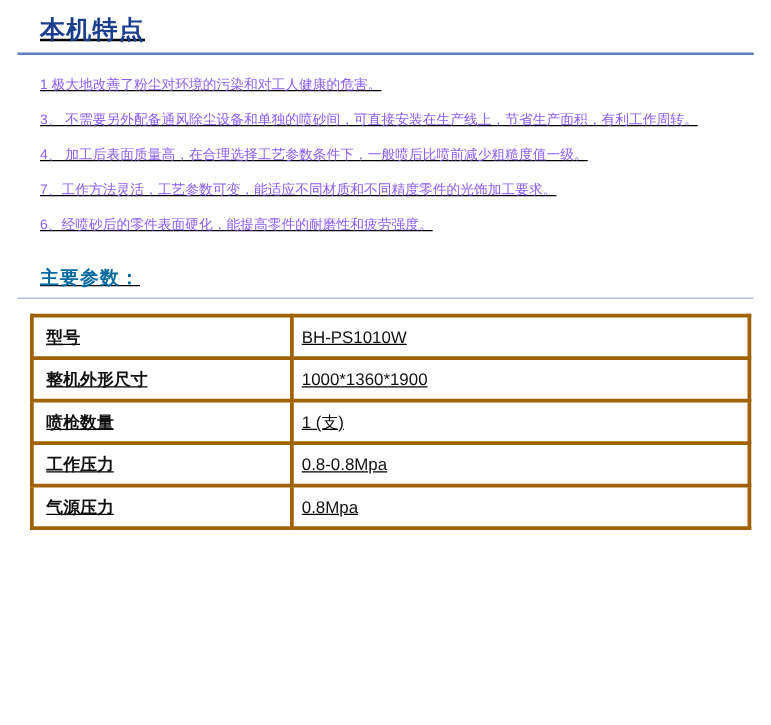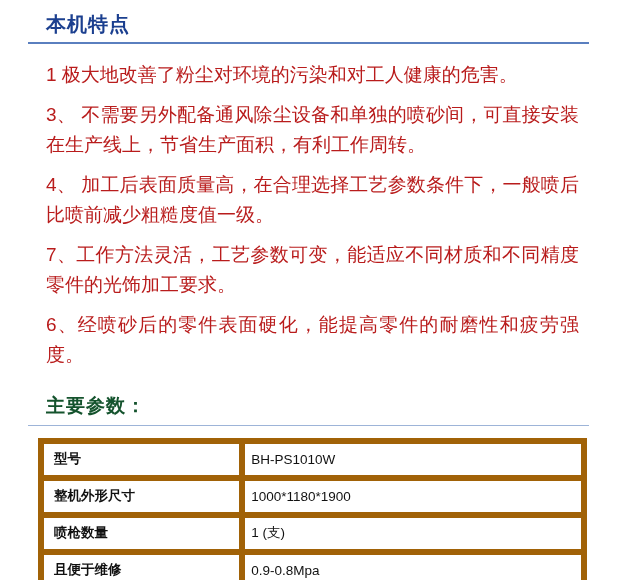--- a/index.html
+++ b/index.html
@@ -12,21 +12,22 @@
     background: #ffffff;
     font-family: "Liberation Sans", "DejaVu Sans", sans-serif;
     color: #000000;
     overflow: hidden;
   }
   .page {
     position: relative;
     width: 617px;
     height: 428px;
     box-sizing: border-box;
-    padding: 0 24px;
+    padding: 0 10px;
+    text-decoration: underline;
   }
   
   .section-heading {
     font-size: 20px;
     font-weight: bold;
     color: #1b3f8f;
     letter-spacing: 1px;
     padding: 12px 0 6px 22px;
     line-height: 1.2;
   }
@@ -37,50 +38,50 @@
   }
   .heading-rule.thin {
     border-bottom: 1px solid #9db4d8;
   }
   
   .features {
     margin: 16px 0 0 0;
     padding: 0 14px 0 22px;
   }
   .feature-item {
-    font-size: 19px;
+    font-size: 11px;
     line-height: 1.55;
-    color: #b91c1c;
+    color: #8b5cf6;
     margin-bottom: 11px;
     text-align: justify;
     text-justify: inter-ideograph;
   }
   
   .params-heading-wrap {
     margin-top: 20px;
   }
   .params-heading {
-    font-size: 19px;
+    font-size: 15px;
     font-weight: bold;
-    color: #14532d;
+    color: #0369a1;
     letter-spacing: 1px;
     padding: 4px 0 6px 22px;
   }
   
   .spec-table-wrap {
     padding: 0 6px 0 14px;
     margin-top: 12px;
   }
   table.spec-table {
     width: 100%;
     border-collapse: collapse;
     table-layout: fixed;
   }
   table.spec-table td {
-    border: 6px solid #a16207;
+    border: 3px solid #a16207;
     height: 27px;
     font-size: 13.5px;
     color: #111111;
     padding: 2px 6px;
     margin-left: 28px;
   }
   table.spec-table td.label {
     width: 33%;
     font-weight: bold;
     text-align: left;
@@ -113,29 +114,29 @@
 
   <div class="spec-table-wrap">
     <table class="spec-table">
       <tbody>
         <tr>
           <td class="label">型号</td>
           <td class="value">BH-PS1010W</td>
         </tr>
         <tr>
           <td class="label">整机外形尺寸</td>
-          <td class="value">1000*1180*1900</td>
+          <td class="value">1000*1360*1900</td>
         </tr>
         <tr>
           <td class="label">喷枪数量</td>
           <td class="value">1 (支)</td>
         </tr>
         <tr>
-          <td class="label">且便于维修</td>
-          <td class="value">0.9-0.8Mpa</td>
+          <td class="label">工作压力</td>
+          <td class="value">0.8-0.8Mpa</td>
         </tr>
         <tr>
           <td class="label">气源压力</td>
           <td class="value">0.8Mpa</td>
         </tr>
 
       </tbody>
     </table>
   </div>
 

